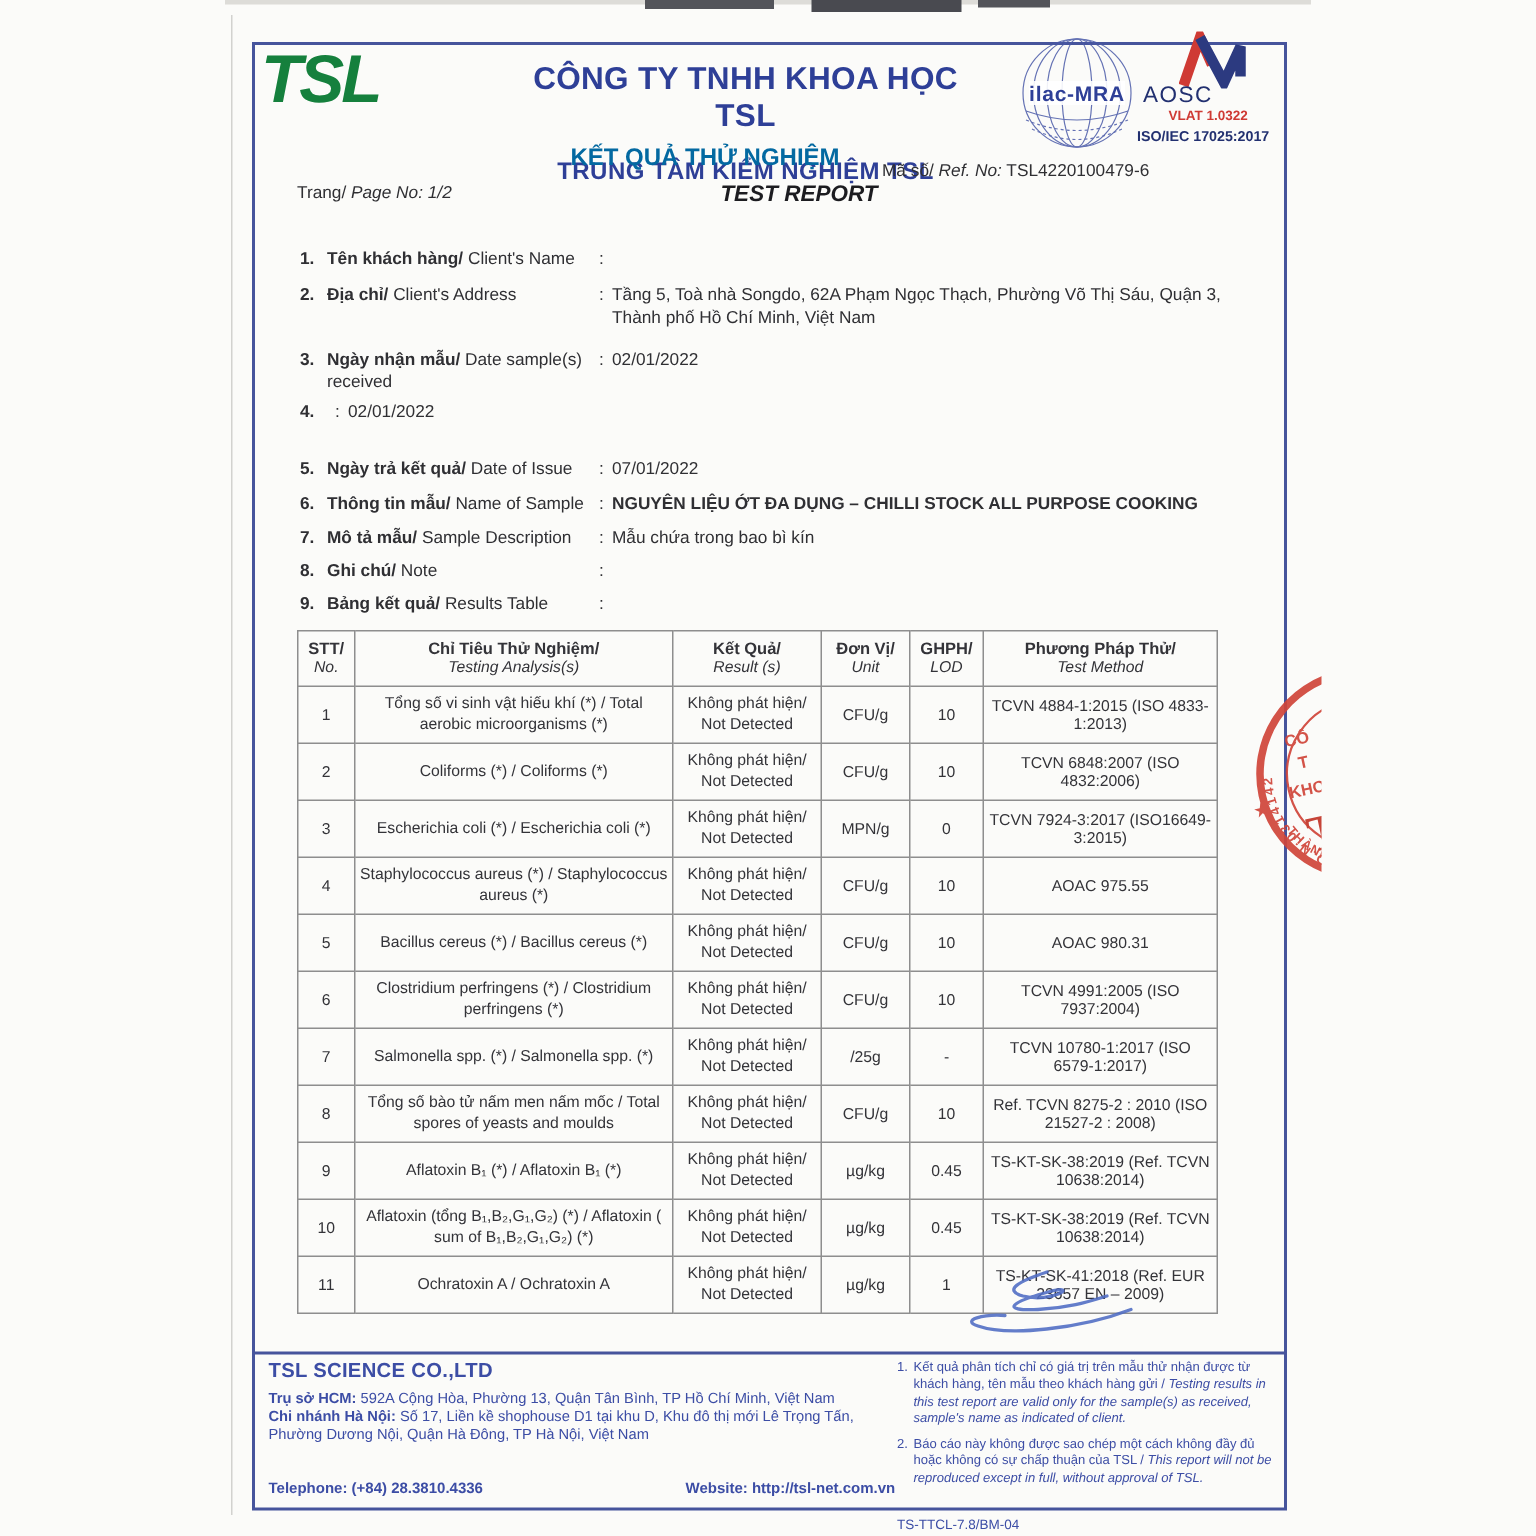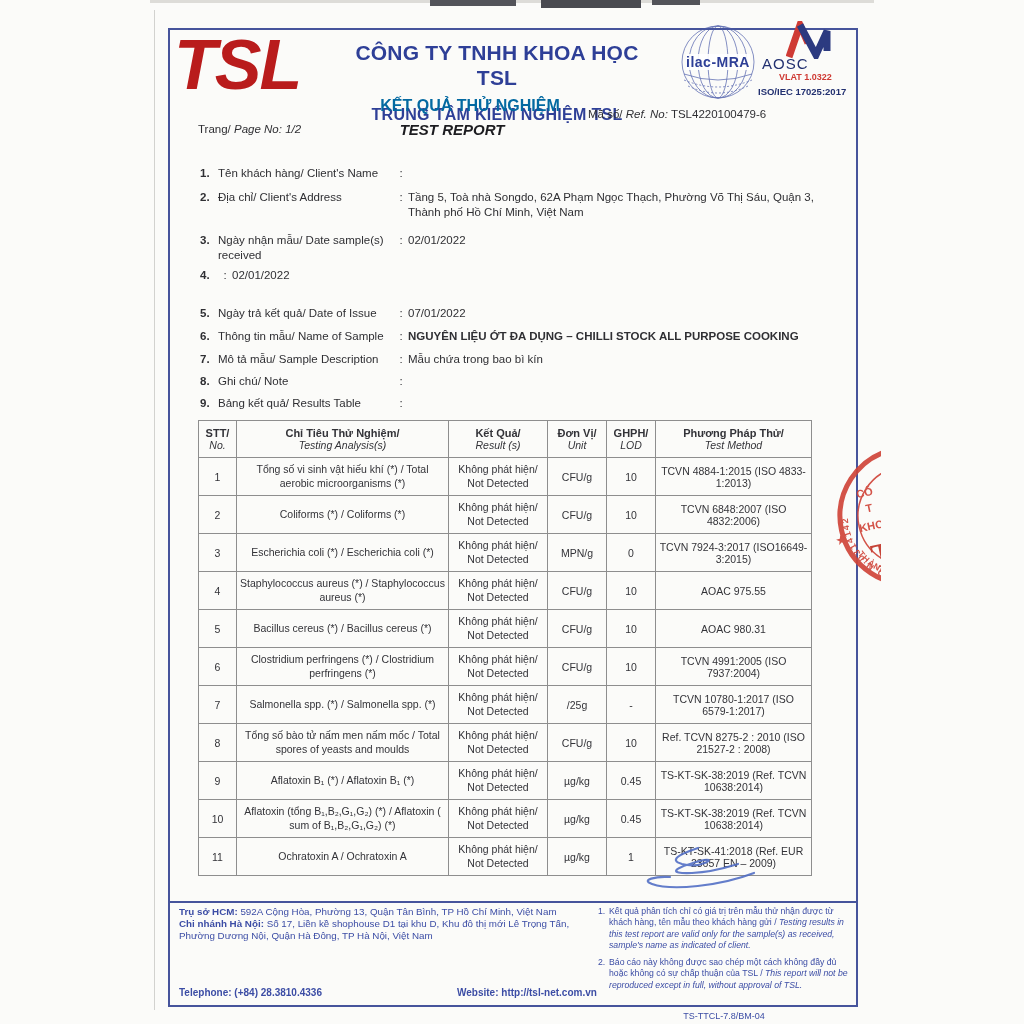--- a/index.html
+++ b/index.html
@@ -17,43 +17,43 @@
   .blob.b1{left:430px;width:86px;height:6px;}
   .blob.b2{left:541px;width:100px;height:8px;background:#494a50;}
   .blob.b3{left:652px;width:48px;height:5px;}
   .edge-line{position:absolute;left:154px;top:10px;width:1px;height:1000px;background:#d2d2cf;}
 
   
   .frame{position:absolute;left:168px;top:28px;width:690px;height:979px;
          border:2px solid #46549c;box-sizing:border-box;background:transparent;}
 
   
-  .tsl-logo{left:174px;top:30px;font-size:70px;font-weight:bold;font-style:italic;
-            color:#b91c1c;letter-spacing:-2px;line-height:1;}
+  .tsl-logo{left:174px;top:30px;font-size:45px;font-weight:bold;font-style:italic;
+            color:#15803d;letter-spacing:-2px;line-height:1;}
   .company{left:338px;top:40px;width:318px;text-align:center;color:#2e3f97;}
   .company .l1{font-size:21px;font-weight:bold;letter-spacing:.2px;line-height:1.2;}
   .company .l2{font-size:16px;font-weight:bold;margin-top:16px;letter-spacing:.3px;}
   .ilac{left:678px;top:22px;}
   .ilac-text{font-size:14px;font-weight:bold;fill:#2e3f97;letter-spacing:.5px;}
   .aosc-zig{left:786px;top:21px;}
   .aosc-name{left:762px;top:55px;font-size:15px;color:#223070;letter-spacing:1px;}
   .vlat{left:779px;top:72px;font-size:9px;font-weight:bold;color:#cf3a34;}
   .isoiec{left:758px;top:86px;font-size:9.5px;font-weight:bold;color:#223070;}
 
   .title-vn{left:355px;top:97px;width:230px;text-align:center;font-size:16px;font-weight:bold;color:#0369a1;}
-  .title-en{left:337px;top:121px;width:230px;text-align:center;font-size:15px;font-weight:bold;font-style:italic;color:#1c1c20;}
+  .title-en{left:355px;top:121px;width:230px;text-align:right;font-size:15px;font-weight:bold;font-style:italic;color:#1c1c20;}
   .page-no{left:198px;top:123px;font-size:11.5px;}
   .page-no .en,.ref .en{font-style:italic;}
   .ref{left:588px;top:108px;font-size:11.5px;}
 
   
   .field{position:absolute;left:200px;display:flex;width:640px;font-size:11.5px;line-height:1.3;}
   .f-no{width:18px;font-weight:bold;flex:none;}
   .f-label{width:176px;flex:none;}
-  .f-label .vn{font-weight:normal;}
+  .f-label .vn{font-weight:bold;}
   .f-label .en{}
   .f-colon{width:14px;text-align:center;flex:none;}
   .f-value{width:430px;}
   .f-value.vbold{font-weight:bold;}
 
   
   table.results{position:absolute;left:198px;top:420px;border-collapse:collapse;
                 table-layout:fixed;width:613px;font-size:10.5px;color:#333338;}
   table.results th,table.results td{border:1px solid #8e8e8e;vertical-align:middle;
                 padding:1px 3px;}
@@ -77,21 +77,21 @@
   .footer-left .co{font-size:13.5px;font-weight:bold;letter-spacing:.2px;margin-bottom:4px;}
   .footer-left b{font-weight:bold;}
   .contact-row{left:179px;top:987px;width:478px;display:flex;color:#3c4da5;
                font-size:10px;font-weight:bold;}
   .contact-row .tel{width:278px;flex:none;}
   .footer-right{left:598px;top:906px;width:252px;color:#3c4da5;font-size:8.7px;line-height:1.32;}
   .note{display:flex;margin-bottom:5px;}
   .note-no{width:11px;flex:none;}
   .note-body{flex:1;}
   .note-en{font-style:italic;}
-  .form-code{text-align:center;margin-top:20px;font-size:9px;}
+  .form-code{text-align:left;margin-top:20px;font-size:9px;}
 </style>
 </head>
 <body>
 
 <div class="scan-strip"></div>
 <div class="blob b1"></div>
 <div class="blob b2"></div>
 <div class="blob b3"></div>
 <div class="edge-line"></div>
 
@@ -383,20 +383,21 @@
       <text x="48" y="76" font-size="11" font-weight="bold" fill="#d0453a">T</text>
       <text x="38" y="94" font-size="11" font-weight="bold" fill="#d0453a">KHO</text>
       <text x="44" y="132" font-size="34" font-weight="bold" fill="#c23528" font-family="Liberation Serif, DejaVu Serif, serif">T</text>
     </g>
   </svg>
 </div>
 
 <div class="footer-divider"></div>
 
 <div class="abs footer-left">
+  <div class="co">TSL SCIENCE CO.,LTD</div>
   <div><b>Trụ sở HCM:</b><span> 592A Cộng Hòa, Phường 13, Quận Tân Bình, TP Hồ Chí Minh, Việt Nam</span></div>
   <div><b>Chi nhánh Hà Nội:</b><span> Số 17, Liền kề shophouse D1 tại khu D, Khu đô thị mới Lê Trọng Tấn, Phường Dương Nội, Quận Hà Đông, TP Hà Nội, Việt Nam</span></div>
 </div>
 
 <div class="abs contact-row">
   <span class="tel"><span>Telephone:</span><span> (+84) 28.3810.4336</span></span>
   <span class="web"><span>Website:</span><span> http://tsl-net.com.vn</span></span>
 </div>
 
 <div class="abs footer-right">

